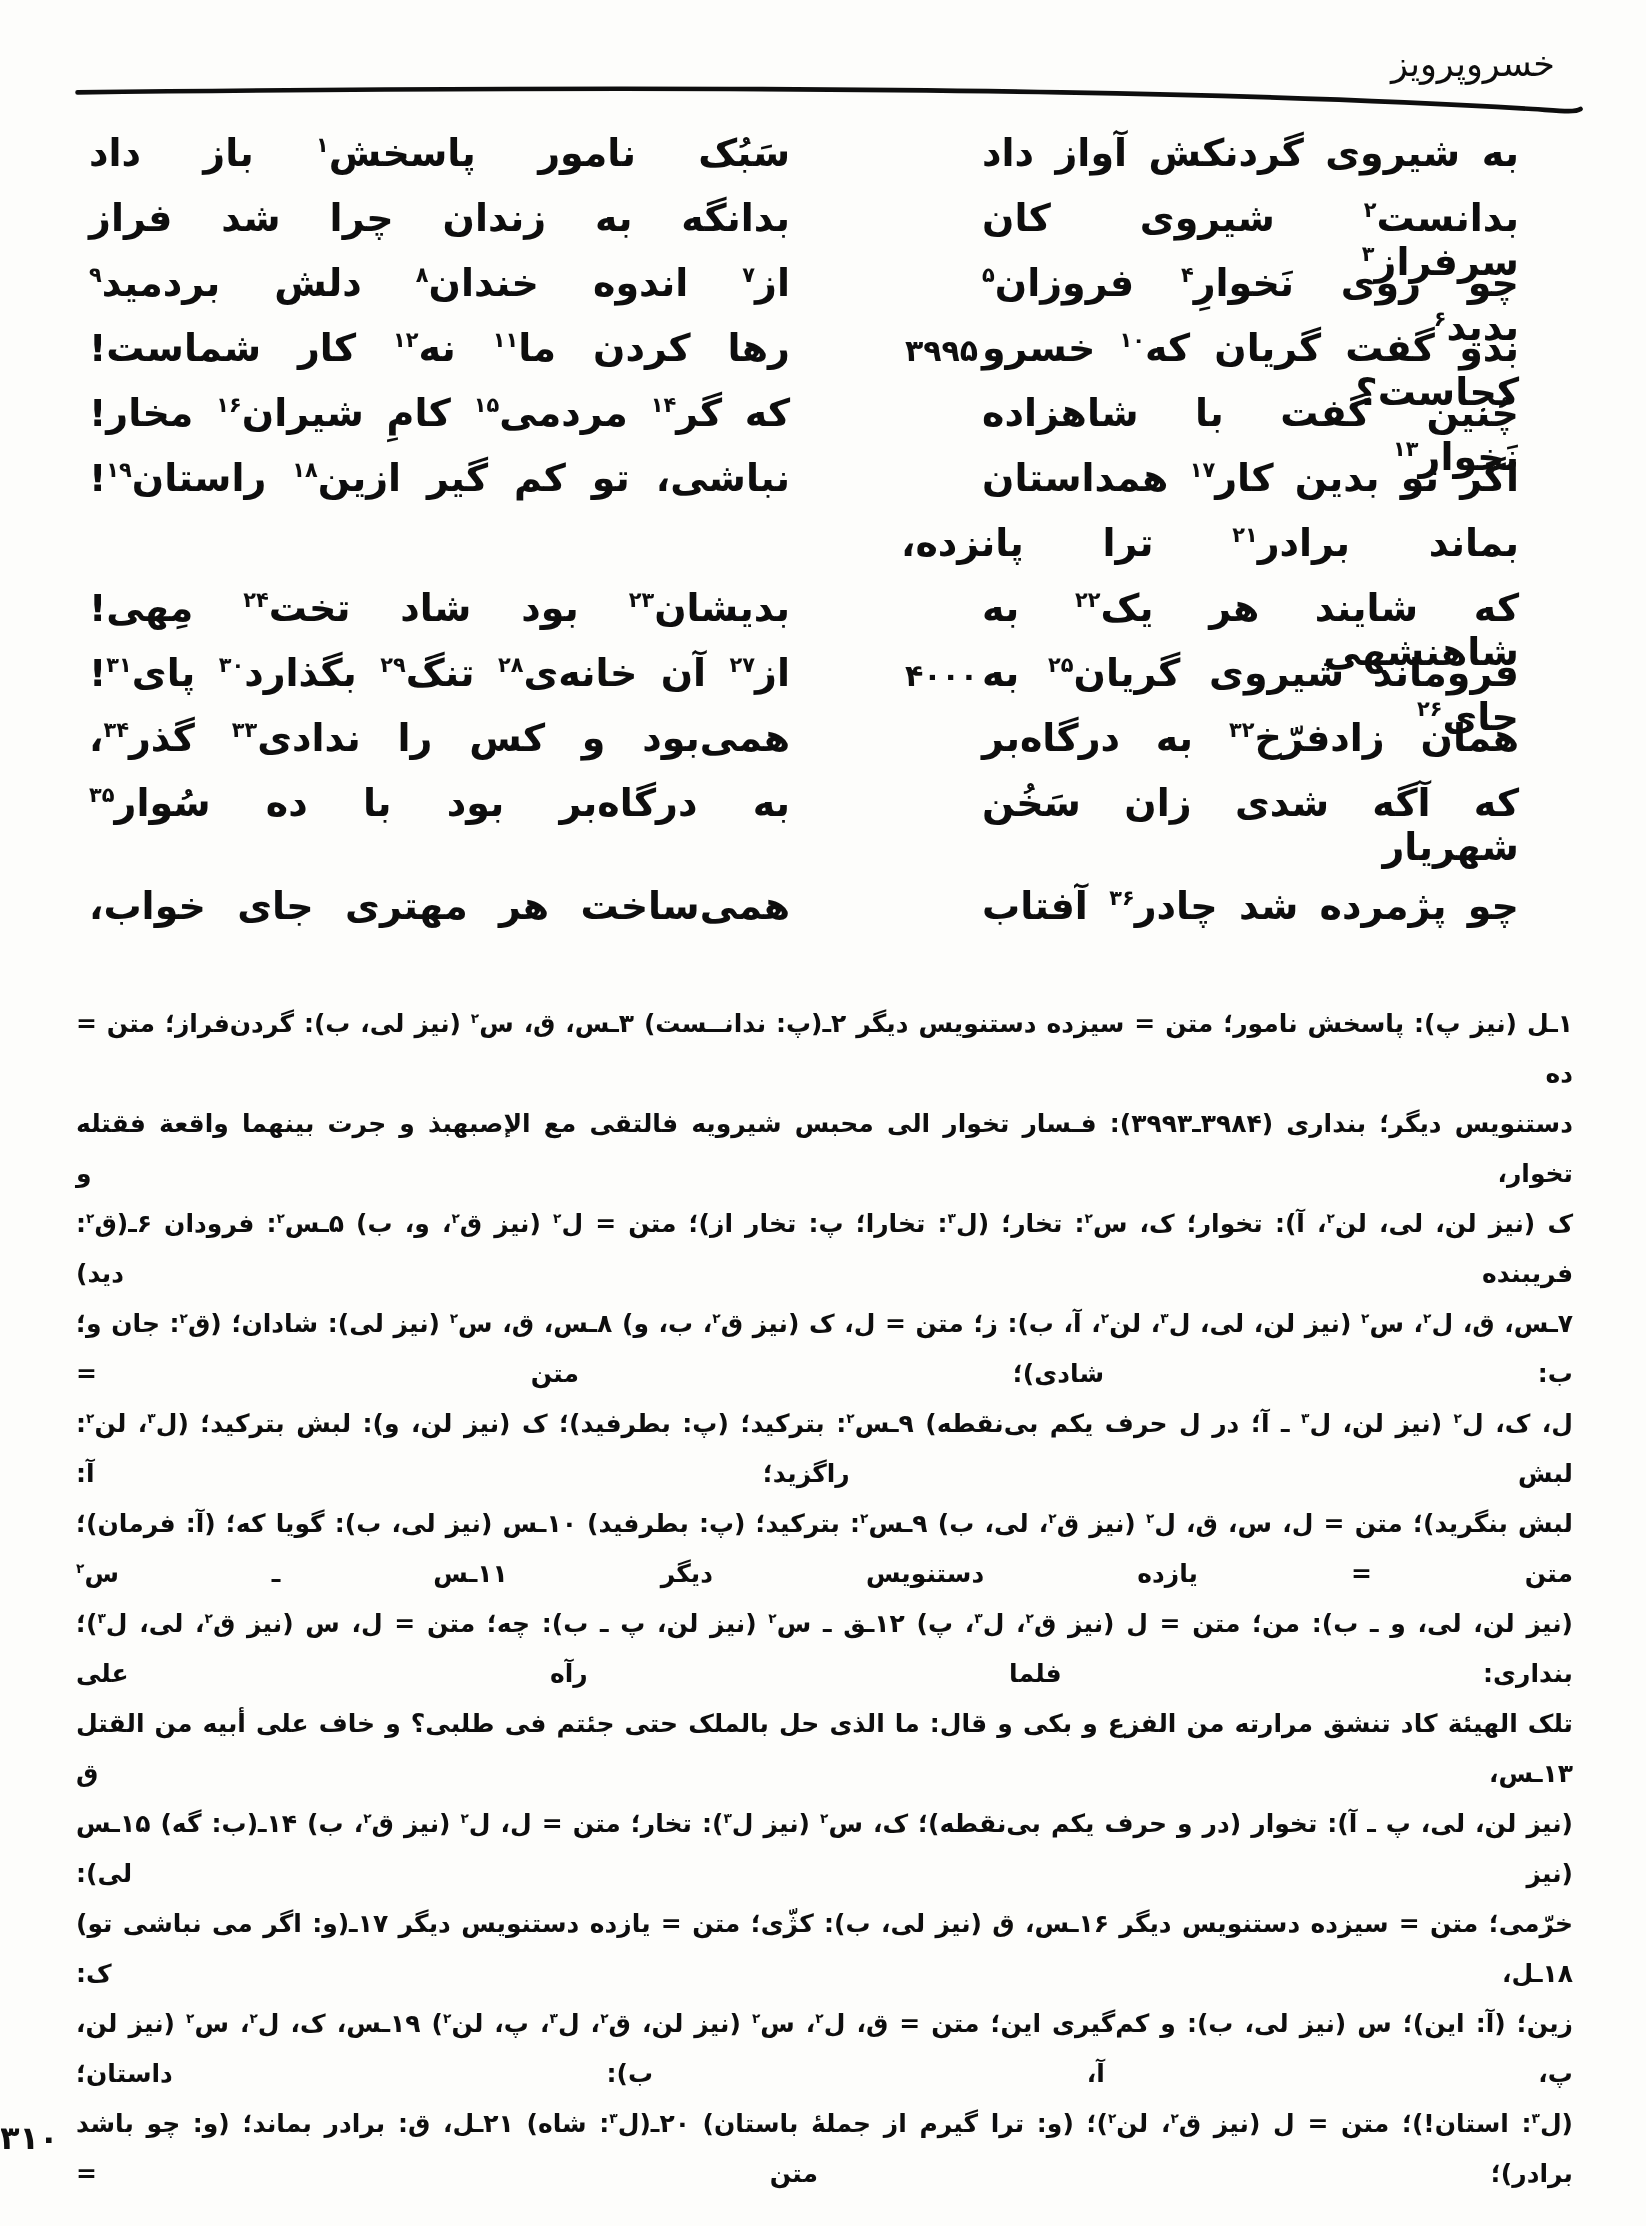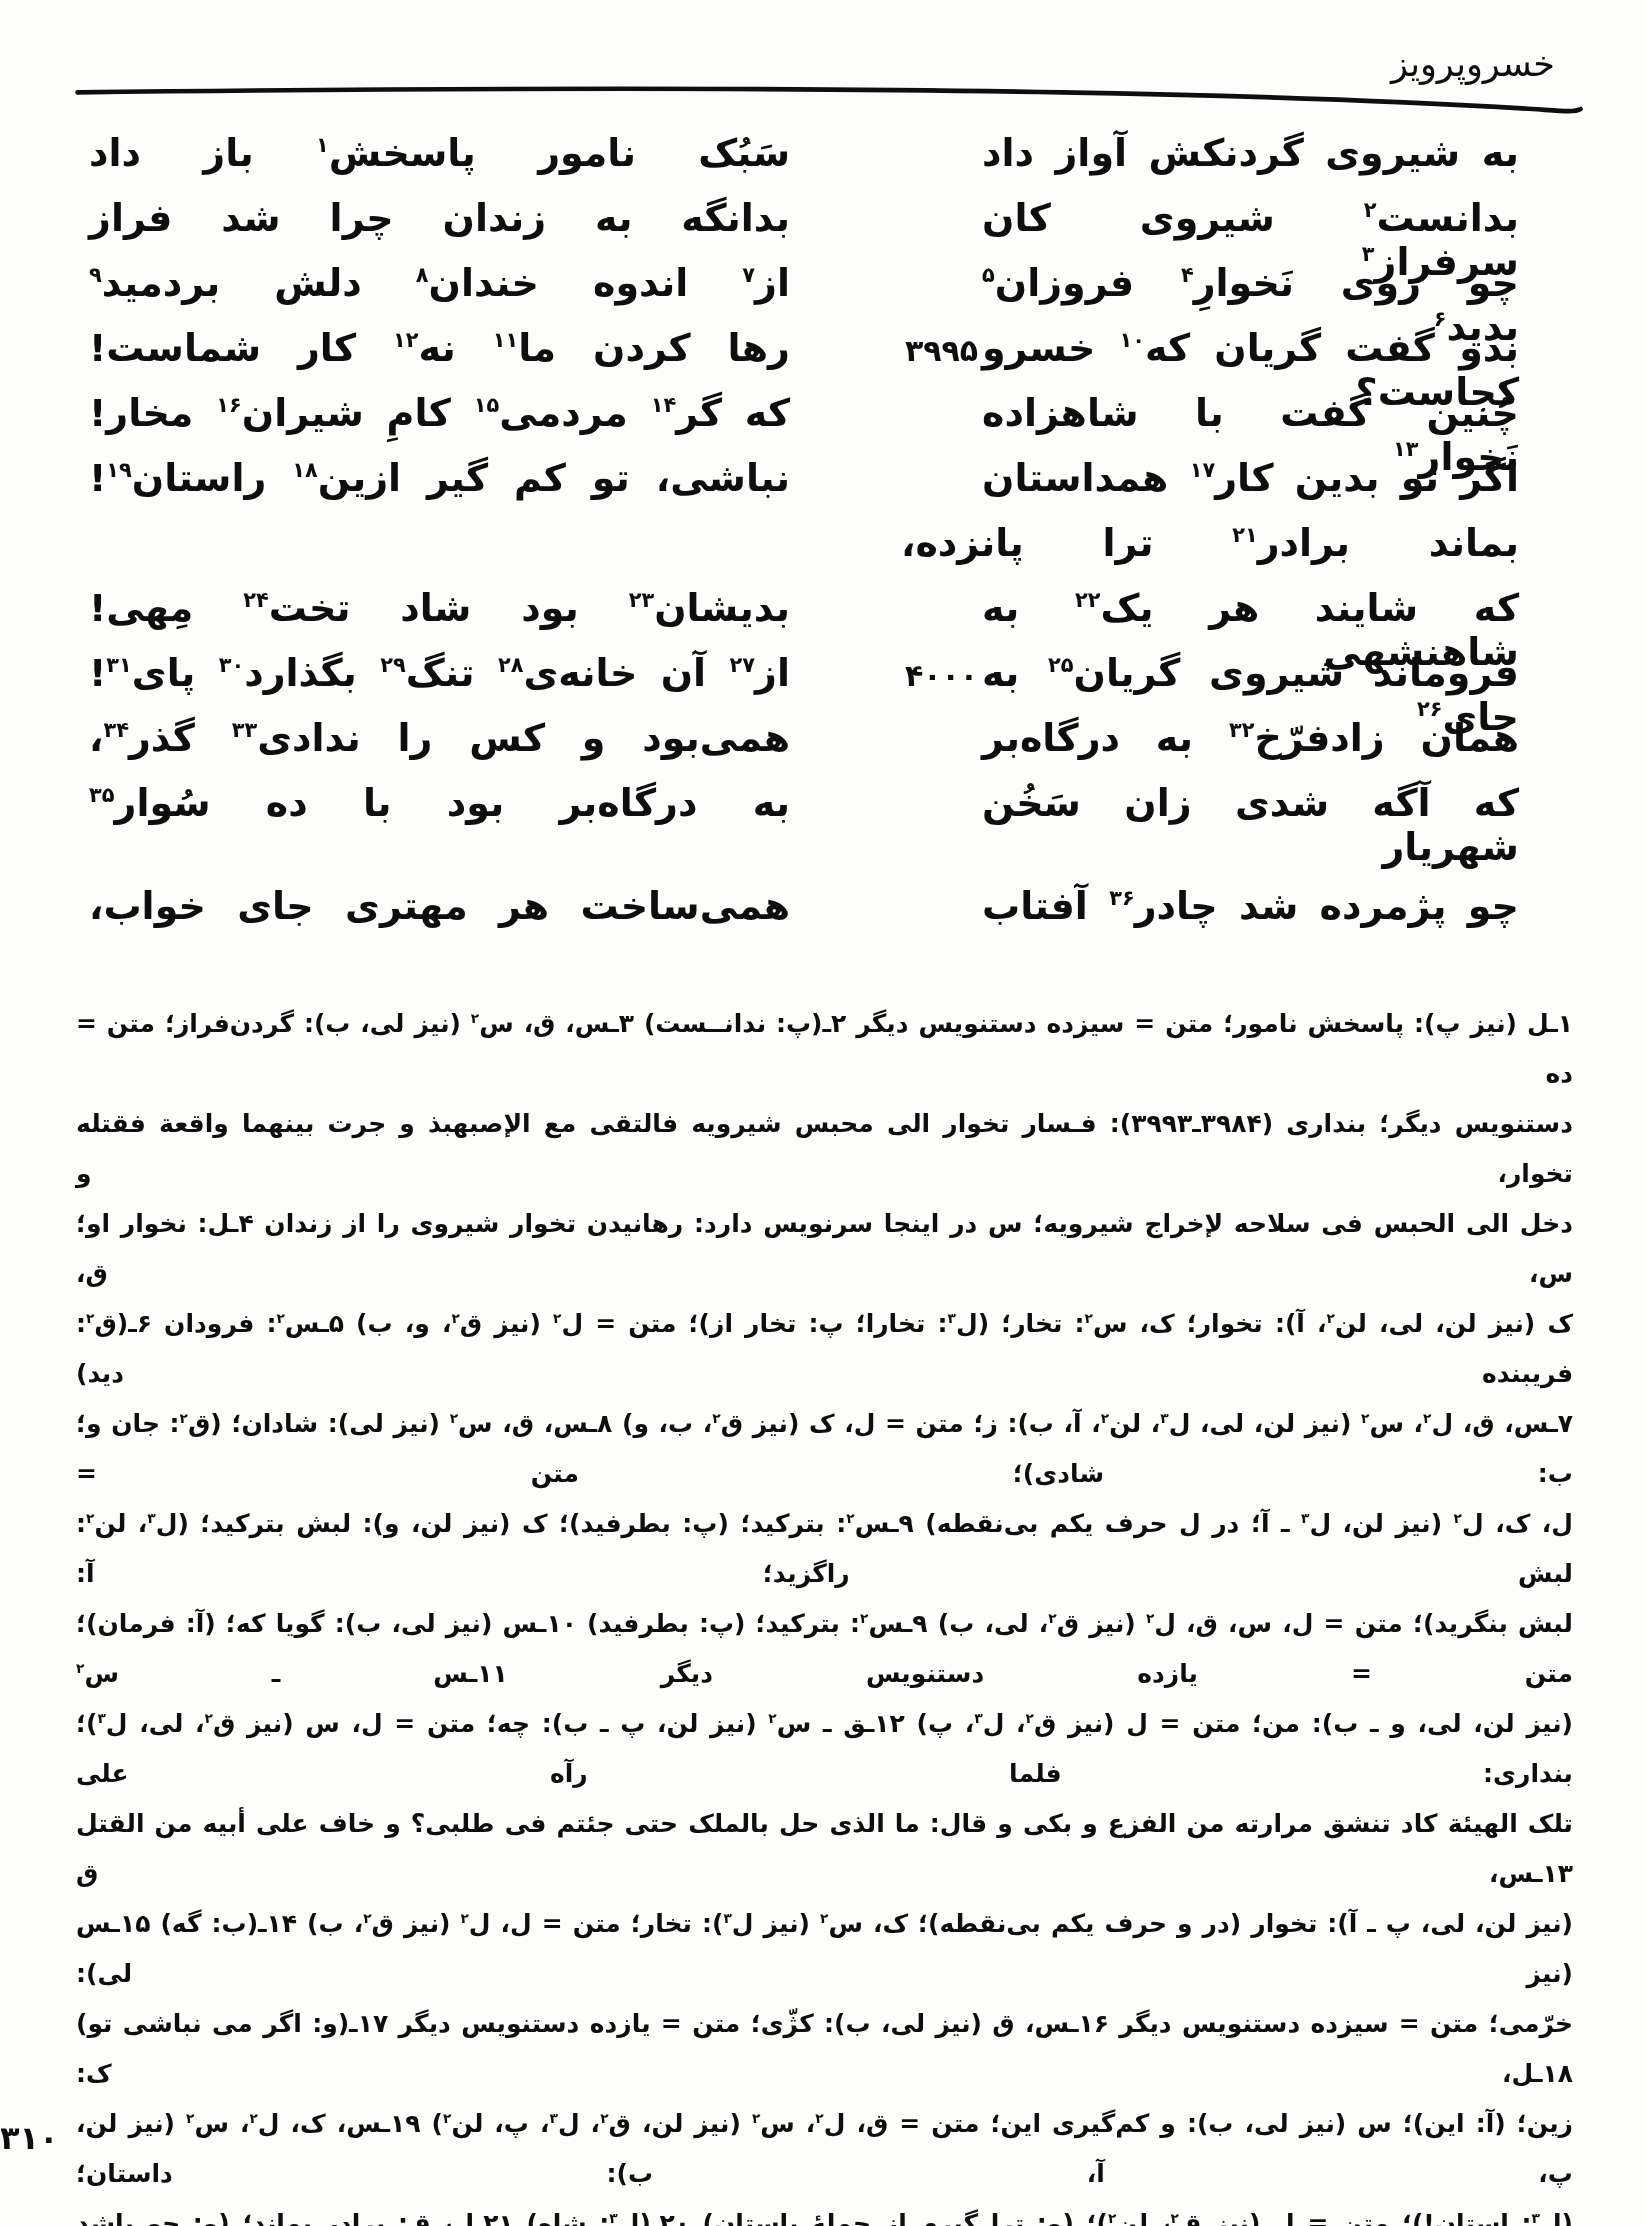--- a/index.html
+++ b/index.html
@@ -176,21 +176,20 @@
       </div>
       <div class="hemi">
         <span class="hemi-text">همی‌ساخت هر مهتری جای خواب،</span>
       </div>
     </div>
   </div>
 
 <div class="footnotes" id="footnotes">
     <div class="fn-line">۱ـل (نیز پ): پاسخش نامور؛ متن = سیزده دستنویس دیگر  ۲ـ(پ: ندانــست)  ۳ـس، ق، س<sup>۲</sup> (نیز لی، ب): گردن‌فراز؛ متن = ده</div>
     <div class="fn-line">دستنویس دیگر؛ بنداری (۳۹۸۴ـ۳۹۹۳): فـسار تخوار الی محبس شیرویه فالتقی مع الإصبهبذ و جرت بینهما واقعة فقتله تخوار، و</div>
-    <div class="fn-line">دخل الی الحبس فی سلاحه لإخراج شیرویه؛ س در اینجا سرنویس دارد: رهانیدن تخوار شیروی را از زندان  ۴ـل: نخوار او؛ س، ق،</div>
     <div class="fn-line">ک (نیز لن، لی، لن<sup>۲</sup>، آ): تخوار؛ ک، س<sup>۲</sup>: تخار؛ (ل<sup>۳</sup>: تخارا؛ پ: تخار از)؛ متن = ل<sup>۲</sup> (نیز ق<sup>۲</sup>، و، ب)  ۵ـس<sup>۲</sup>: فرودان  ۶ـ(ق<sup>۲</sup>: فریبنده دید)</div>
     <div class="fn-line">۷ـس، ق، ل<sup>۲</sup>، س<sup>۲</sup> (نیز لن، لی، ل<sup>۳</sup>، لن<sup>۲</sup>، آ، ب): ز؛ متن = ل، ک (نیز ق<sup>۲</sup>، ب، و)  ۸ـس، ق، س<sup>۲</sup> (نیز لی): شادان؛ (ق<sup>۲</sup>: جان و؛ ب: شادی)؛ متن =</div>
     <div class="fn-line">ل، ک، ل<sup>۲</sup> (نیز لن، ل<sup>۳</sup> ـ آ؛ در ل حرف یکم بی‌نقطه)  ۹ـس<sup>۲</sup>: بترکید؛ (پ: بطرفید)؛ ک (نیز لن، و): لبش بترکید؛ (ل<sup>۳</sup>، لن<sup>۲</sup>: لبش راگزید؛ آ:</div>
     <div class="fn-line">لبش بنگرید)؛ متن = ل، س، ق، ل<sup>۲</sup> (نیز ق<sup>۲</sup>، لی، ب)  ۹ـس<sup>۲</sup>: بترکید؛ (پ: بطرفید)  ۱۰ـس (نیز لی، ب): گویا که؛ (آ: فرمان)؛ متن = یازده دستنویس دیگر  ۱۱ـس ـ س<sup>۲</sup></div>
     <div class="fn-line">(نیز لن، لی، و ـ ب): من؛ متن = ل (نیز ق<sup>۲</sup>، ل<sup>۳</sup>، پ)  ۱۲ـق ـ س<sup>۲</sup> (نیز لن، پ ـ ب): چه؛ متن = ل، س (نیز ق<sup>۲</sup>، لی، ل<sup>۳</sup>)؛ بنداری: فلما رآه علی</div>
     <div class="fn-line">تلک الهیئة کاد تنشق مرارته من الفزع و بکی و قال: ما الذی حل بالملک حتی جئتم فی طلبی؟ و خاف علی أبیه من القتل  ۱۳ـس، ق</div>
     <div class="fn-line">(نیز لن، لی، پ ـ آ): تخوار (در و حرف یکم بی‌نقطه)؛ ک، س<sup>۲</sup> (نیز ل<sup>۳</sup>): تخار؛ متن = ل، ل<sup>۲</sup> (نیز ق<sup>۲</sup>، ب)  ۱۴ـ(ب: گه)  ۱۵ـس (نیز لی):</div>
     <div class="fn-line">خرّمی؛ متن = سیزده دستنویس دیگر  ۱۶ـس، ق (نیز لی، ب): کژّی؛ متن = یازده دستنویس دیگر  ۱۷ـ(و: اگر می نباشی تو)  ۱۸ـل، ک:</div>
     <div class="fn-line">زین؛ (آ: این)؛ س (نیز لی، ب): و کم‌گیری این؛ متن = ق، ل<sup>۲</sup>، س<sup>۲</sup> (نیز لن، ق<sup>۲</sup>، ل<sup>۳</sup>، پ، لن<sup>۲</sup>)  ۱۹ـس، ک، ل<sup>۲</sup>، س<sup>۲</sup> (نیز لن، پ، آ، ب): داستان؛</div>
     <div class="fn-line">(ل<sup>۳</sup>: استان!)؛ متن = ل (نیز ق<sup>۲</sup>، لن<sup>۲</sup>)؛ (و: ترا گیرم از جملهٔ باستان)  ۲۰ـ(ل<sup>۳</sup>: شاه)  ۲۱ـل، ق: برادر بماند؛ (و: چو باشد برادر)؛ متن =</div>

